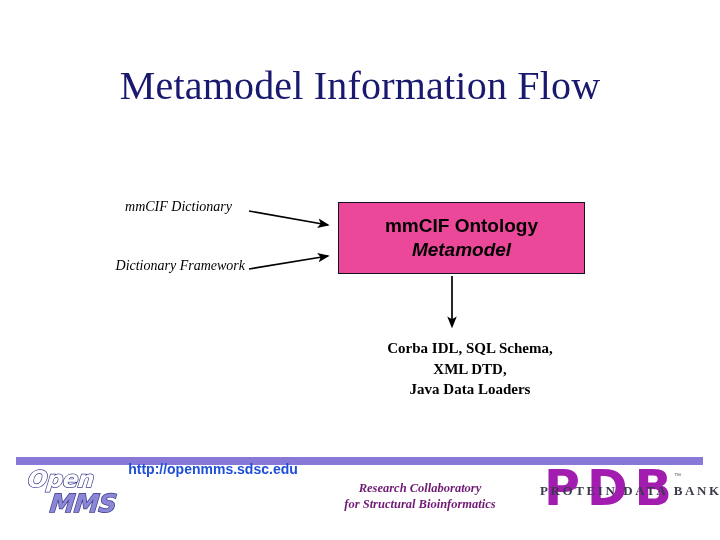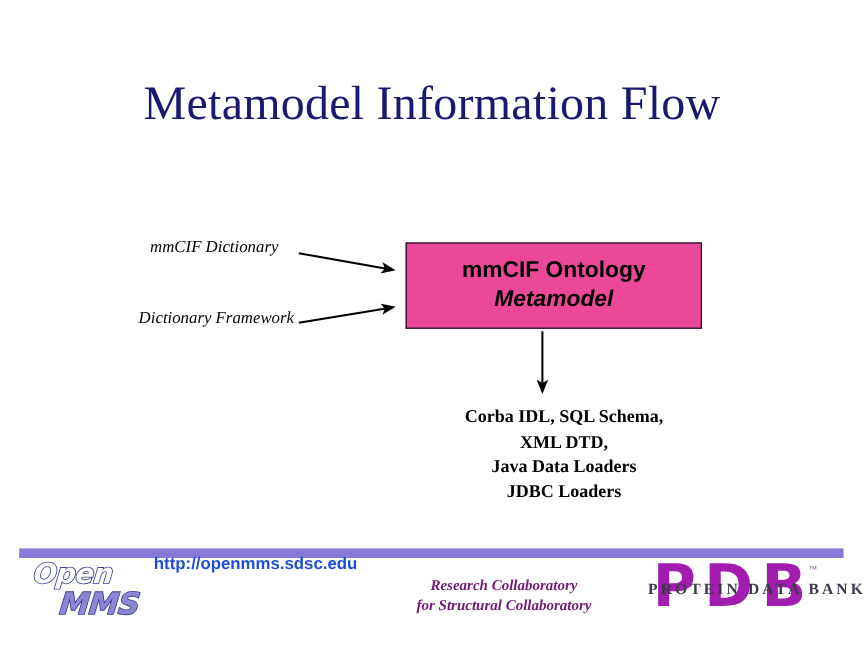--- a/index.html
+++ b/index.html
@@ -290,35 +290,34 @@
 
   <div class="ontology-box">
     <div class="ontology-line1">mmCIF Ontology</div>
     <div class="ontology-line2">Metamodel</div>
   </div>
 
   <div class="outputs">
     <div>Corba IDL, SQL Schema,</div>
     <div>XML DTD,</div>
     <div>Java Data Loaders</div>
-    <div>JDBC Loaders</div>
   </div>
 
   <div class="footer-rule"></div>
 
   <div class="openmms-logo">
     <div class="om-open">Open</div>
     <div class="om-mms">MMS</div>
   </div>
 
   <div class="footer-url">http://openmms.sdsc.edu</div>
 
   <div class="footer-rcsb">
     <div>Research Collaboratory</div>
-    <div>for Structural Collaboratory</div>
+    <div>for Structural Bioinformatics</div>
   </div>
 
   <div class="pdb-logo">
     <div class="pdb-big">PDB</div>
     <div class="pdb-words">PROTEIN  DATA  BANK</div>
     <div class="pdb-tm">™</div>
   </div>
 
 </div>
 

